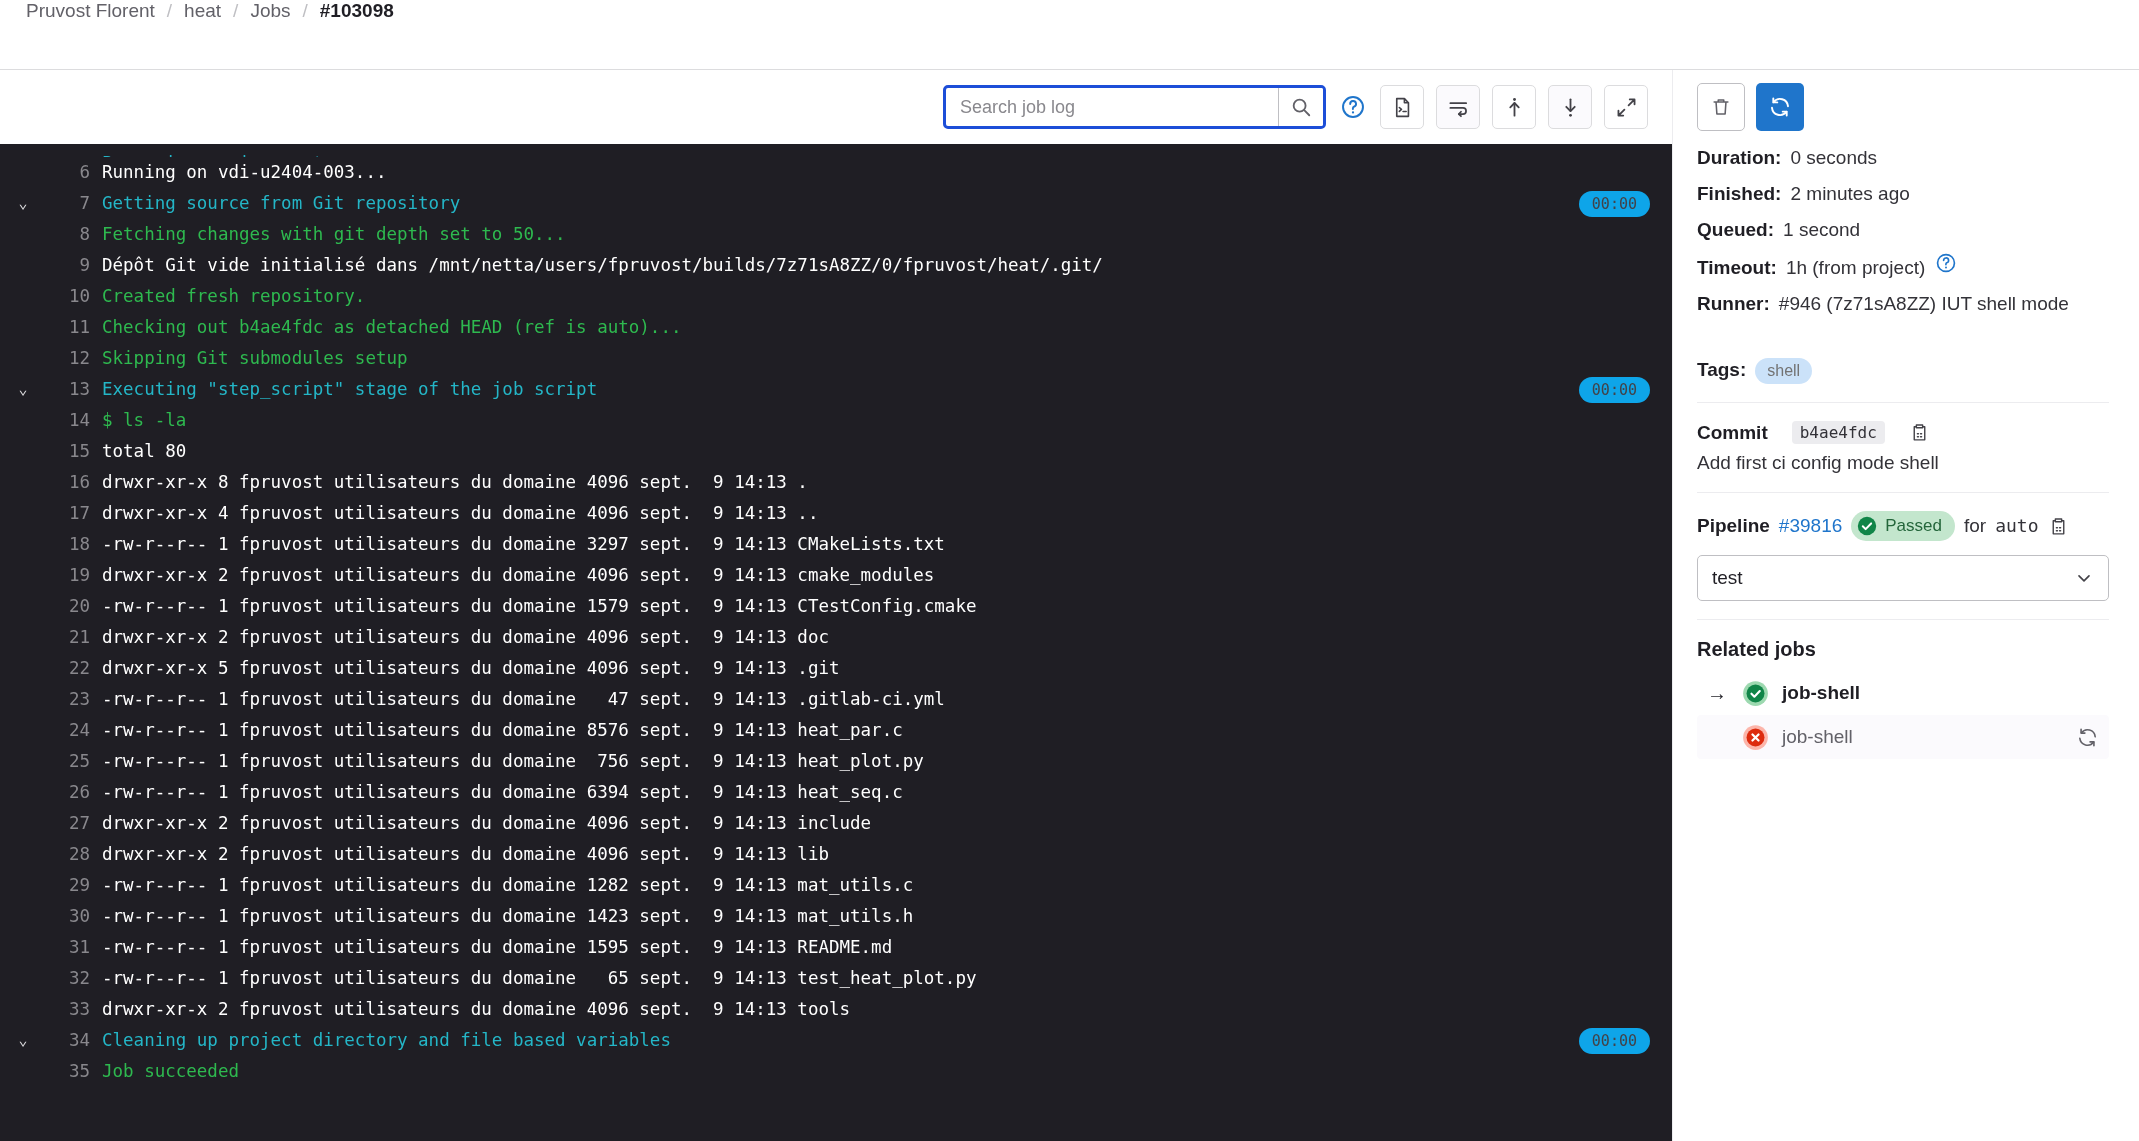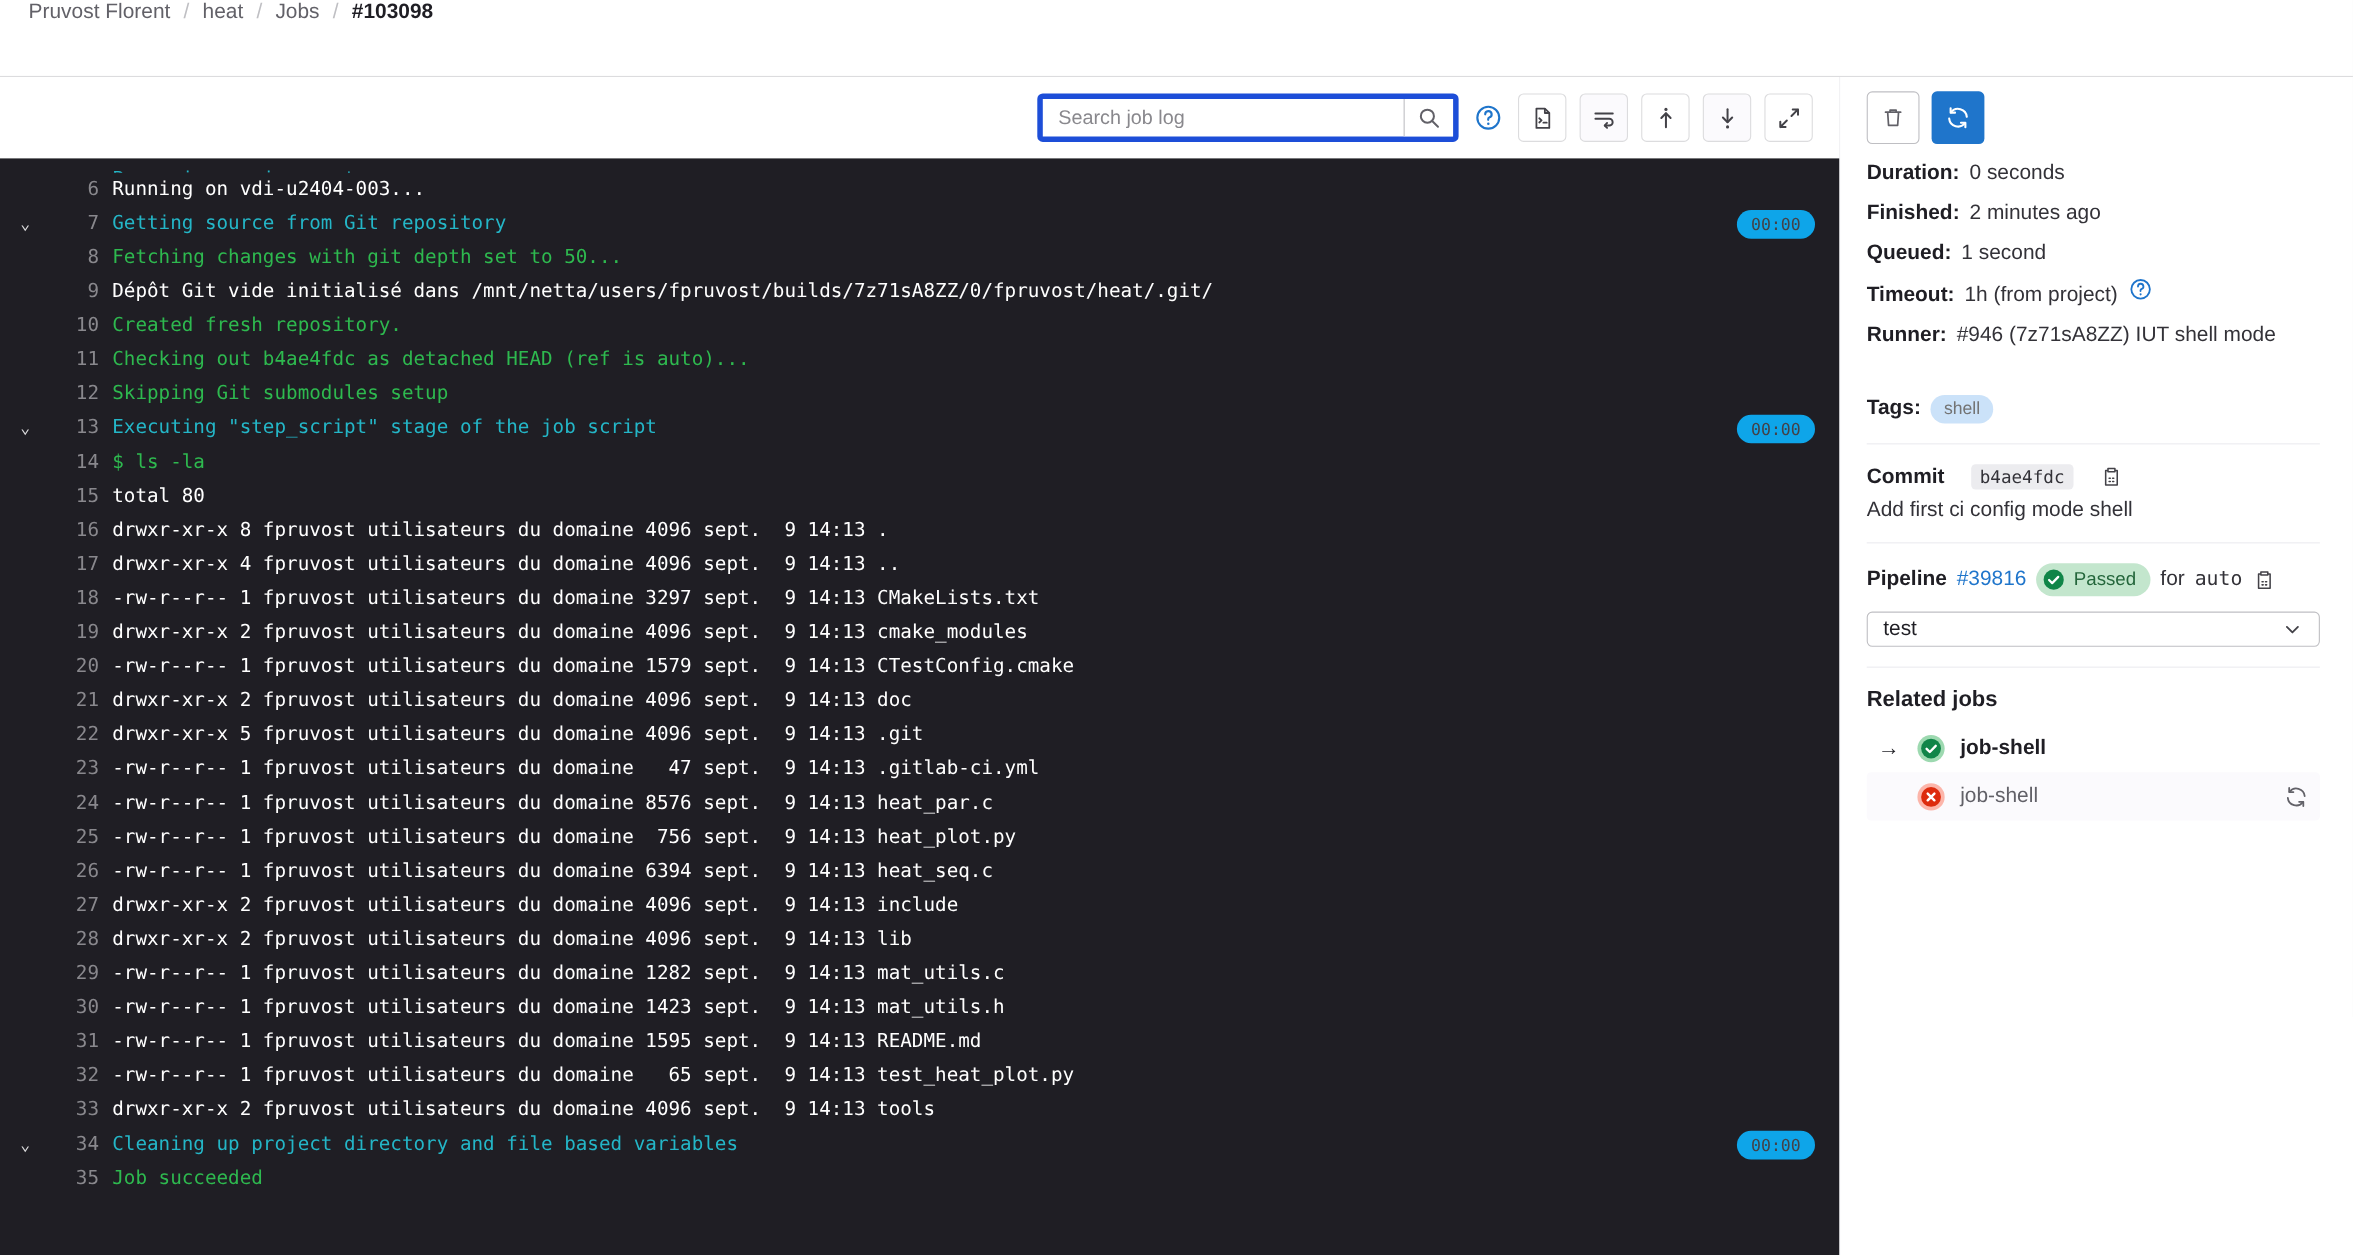--- a/index.html
+++ b/index.html
@@ -44,21 +44,21 @@
   .log-toolbar {
     height: 74px;
     display: flex; align-items: center; justify-content: flex-end;
     padding: 0 24px 0 0;
     gap: 12px;
     background: #fff;
   }
   .search-wrap {
     display: flex; align-items: stretch;
     width: 383px; height: 44px;
-    border: 5px solid #1d4ed8; border-radius: 5px;
+    border: 3px solid #1d4ed8; border-radius: 5px;
     overflow: hidden; background: #fff;
   }
   .search-input {
     flex: 1; border: 0; outline: none;
     padding: 0 14px; font-size: 18px;
     font-family: "Liberation Sans", sans-serif;
     color: #1f1e24; background: transparent;
   }
   .search-input::placeholder { color: #89888d; }
   .search-btn {
@@ -183,21 +183,21 @@
   .pipe-label { font-weight: 700; color: #1f1e24; }
   .pipe-id { color: #1f75cb; text-decoration: none; }
   .badge-passed {
     display: inline-flex; align-items: center; gap: 7px;
     background: #c3e6cd; color: #24663b;
     border-radius: 16px; padding: 2px 13px 2px 5px;
     font-size: 17px; line-height: 26px;
   }
   .mono-auto { font-family: "DejaVu Sans Mono", monospace; font-size: 18px; color: #333238; }
   .stage-select {
-    width: 100%; height: 32px; margin-top: 14px;
+    width: 100%; height: 46px; margin-top: 14px;
     border: 1px solid #bfbfc3; border-radius: 5px;
     background: #fff; color: #1f1e24;
     font-size: 19px; font-family: "Liberation Sans", sans-serif;
     padding: 0 14px;
     display: flex; align-items: center; justify-content: space-between;
     cursor: pointer;
   }
   .related-title { font-size: 20px; font-weight: 700; color: #1f1e24; margin-bottom: 10px; }
   .job-row {
     display: flex; align-items: center; gap: 13px;

